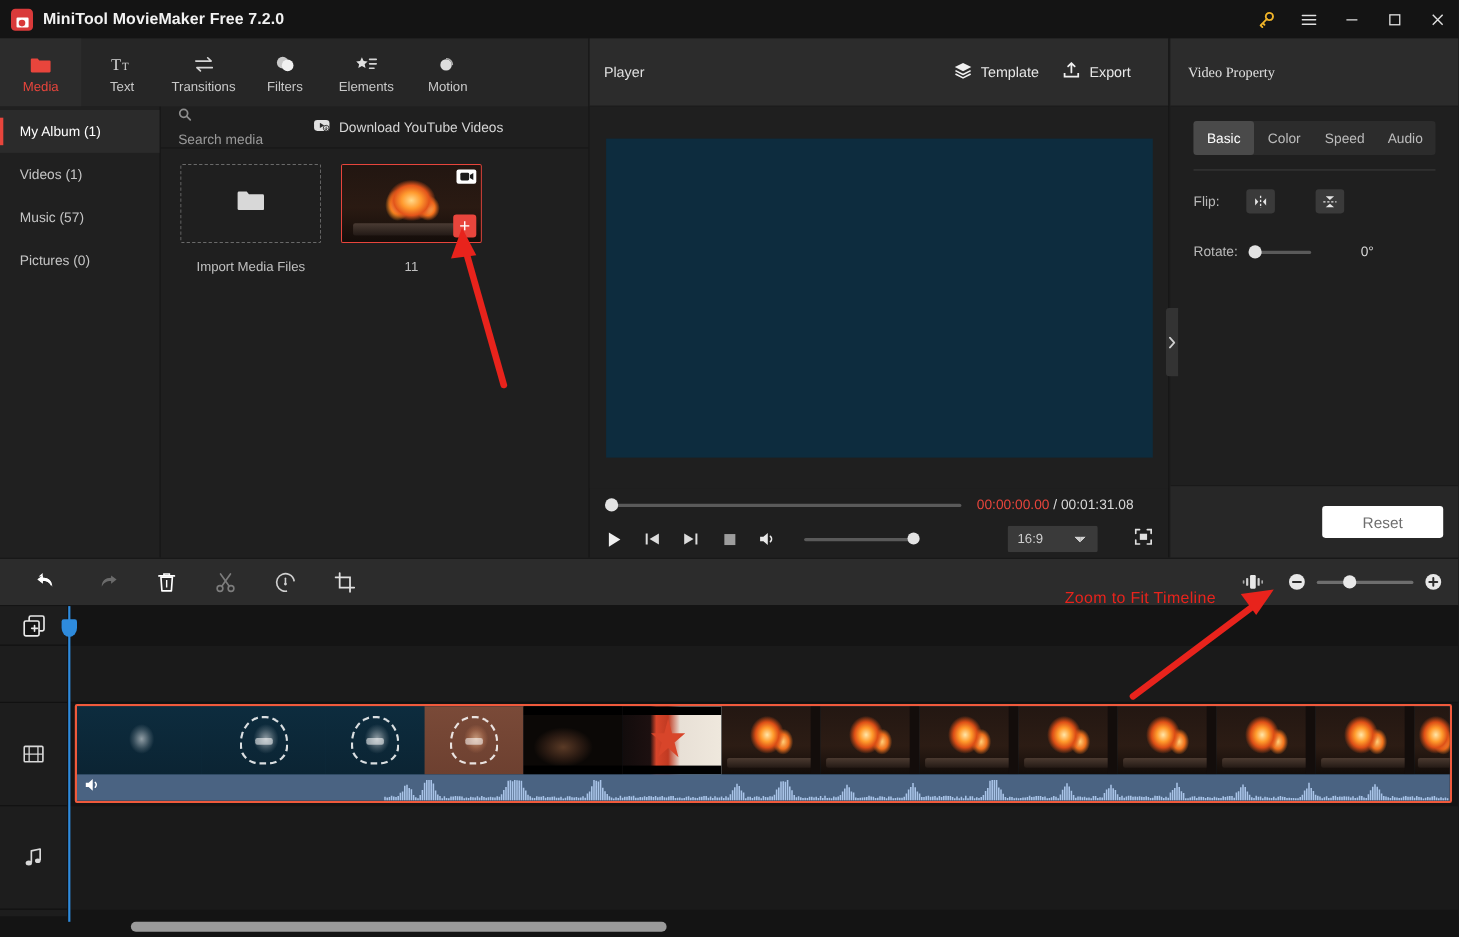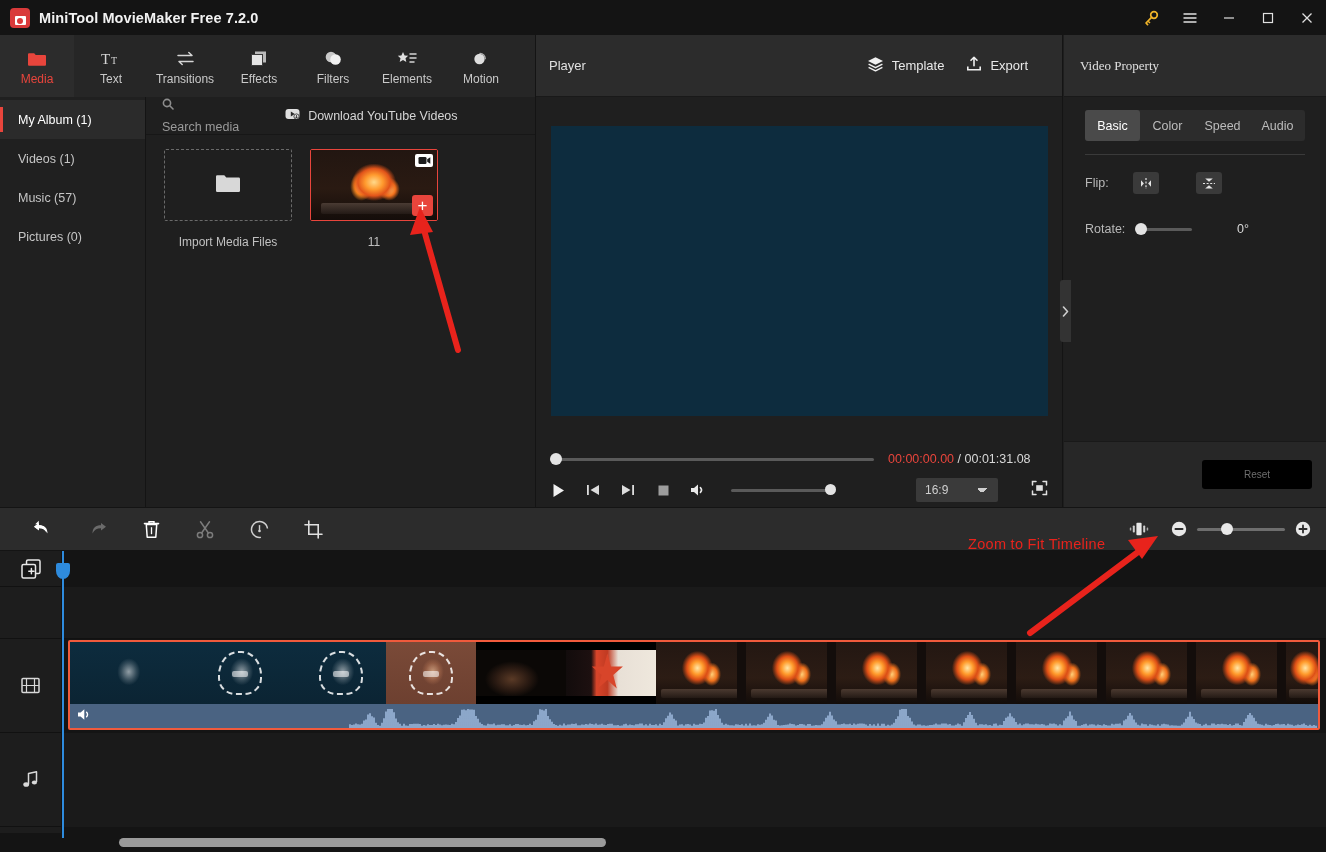--- a/index.html
+++ b/index.html
@@ -195,22 +195,22 @@
   }
   .rot-track { width:56px; height:3px; background:#5a5a5a; border-radius:2px; position:relative; margin-left:3px; cursor:pointer;}
   .rot-knob { position:absolute; left:-1px; top:-4.5px; width:12px;height:12px;border-radius:50%;background:#e3e3e3;}
   .rot-val { margin-left:45px; font-size:12.5px; color:#d8d8d8; }
   .prop-foot {
     position:absolute; left:0; bottom:0; width:262px; height:66px;
     background:#272727; border-top:1px solid #191919;
     display:flex; align-items:center; justify-content:flex-end;
   }
   .reset-btn {
-    width:110px; height:29px; background:#000000; border-radius:3px;
-    color:#6e6e6e; font-size:10px; display:flex; align-items:center; justify-content:center;
+    width:110px; height:29px; background:#ffffff; border-radius:3px;
+    color:#6e6e6e; font-size:14px; display:flex; align-items:center; justify-content:center;
     margin-right:14px; cursor:default;
   }
 
   
   .tl-toolbar {
     position:absolute; left:0; top:507px; width:1326px; height:44px;
     background:#2c2c2c; border-top:1px solid #141414; border-bottom:1px solid #141414;
     display:flex; align-items:center;
   }
   .tl-tool { width:54px; height:44px; display:flex; align-items:center; justify-content:center; cursor:pointer; }
@@ -327,29 +327,20 @@
       </span>
       <span>Text</span>
     </div>
     <div class="nav-item">
       <span class="nav-ico">
         <svg width="21" height="17" viewBox="0 0 21 17">
             <path d="M3 5.5h14l-3.2-3M18 11.5H4l3.2 3" stroke="#d5d5d5" stroke-width="1.5" fill="none" stroke-linecap="round" stroke-linejoin="round"></path>
           </svg>
       </span>
       <span>Transitions</span>
-    </div>
-    <div class="nav-item">
-      <span class="nav-ico">
-        <svg width="20" height="17" viewBox="0 0 20 17">
-            <rect x="6" y="1.5" width="11" height="11" fill="#b9b9b9"></rect>
-            <rect x="2.5" y="4.5" width="11" height="11" fill="#e5e5e5" stroke="#3a3a3a" stroke-width="1"></rect>
-          </svg>
-      </span>
-      <span>Effects</span>
     </div>
     <div class="nav-item">
       <span class="nav-ico">
         <svg width="20" height="17" viewBox="0 0 20 17">
             <circle cx="8" cy="7" r="5.3" fill="#c9c9c9"></circle>
             <circle cx="12.5" cy="9.5" r="5.3" fill="#f0f0f0"></circle>
           </svg>
       </span>
       <span>Filters</span>
     </div>

